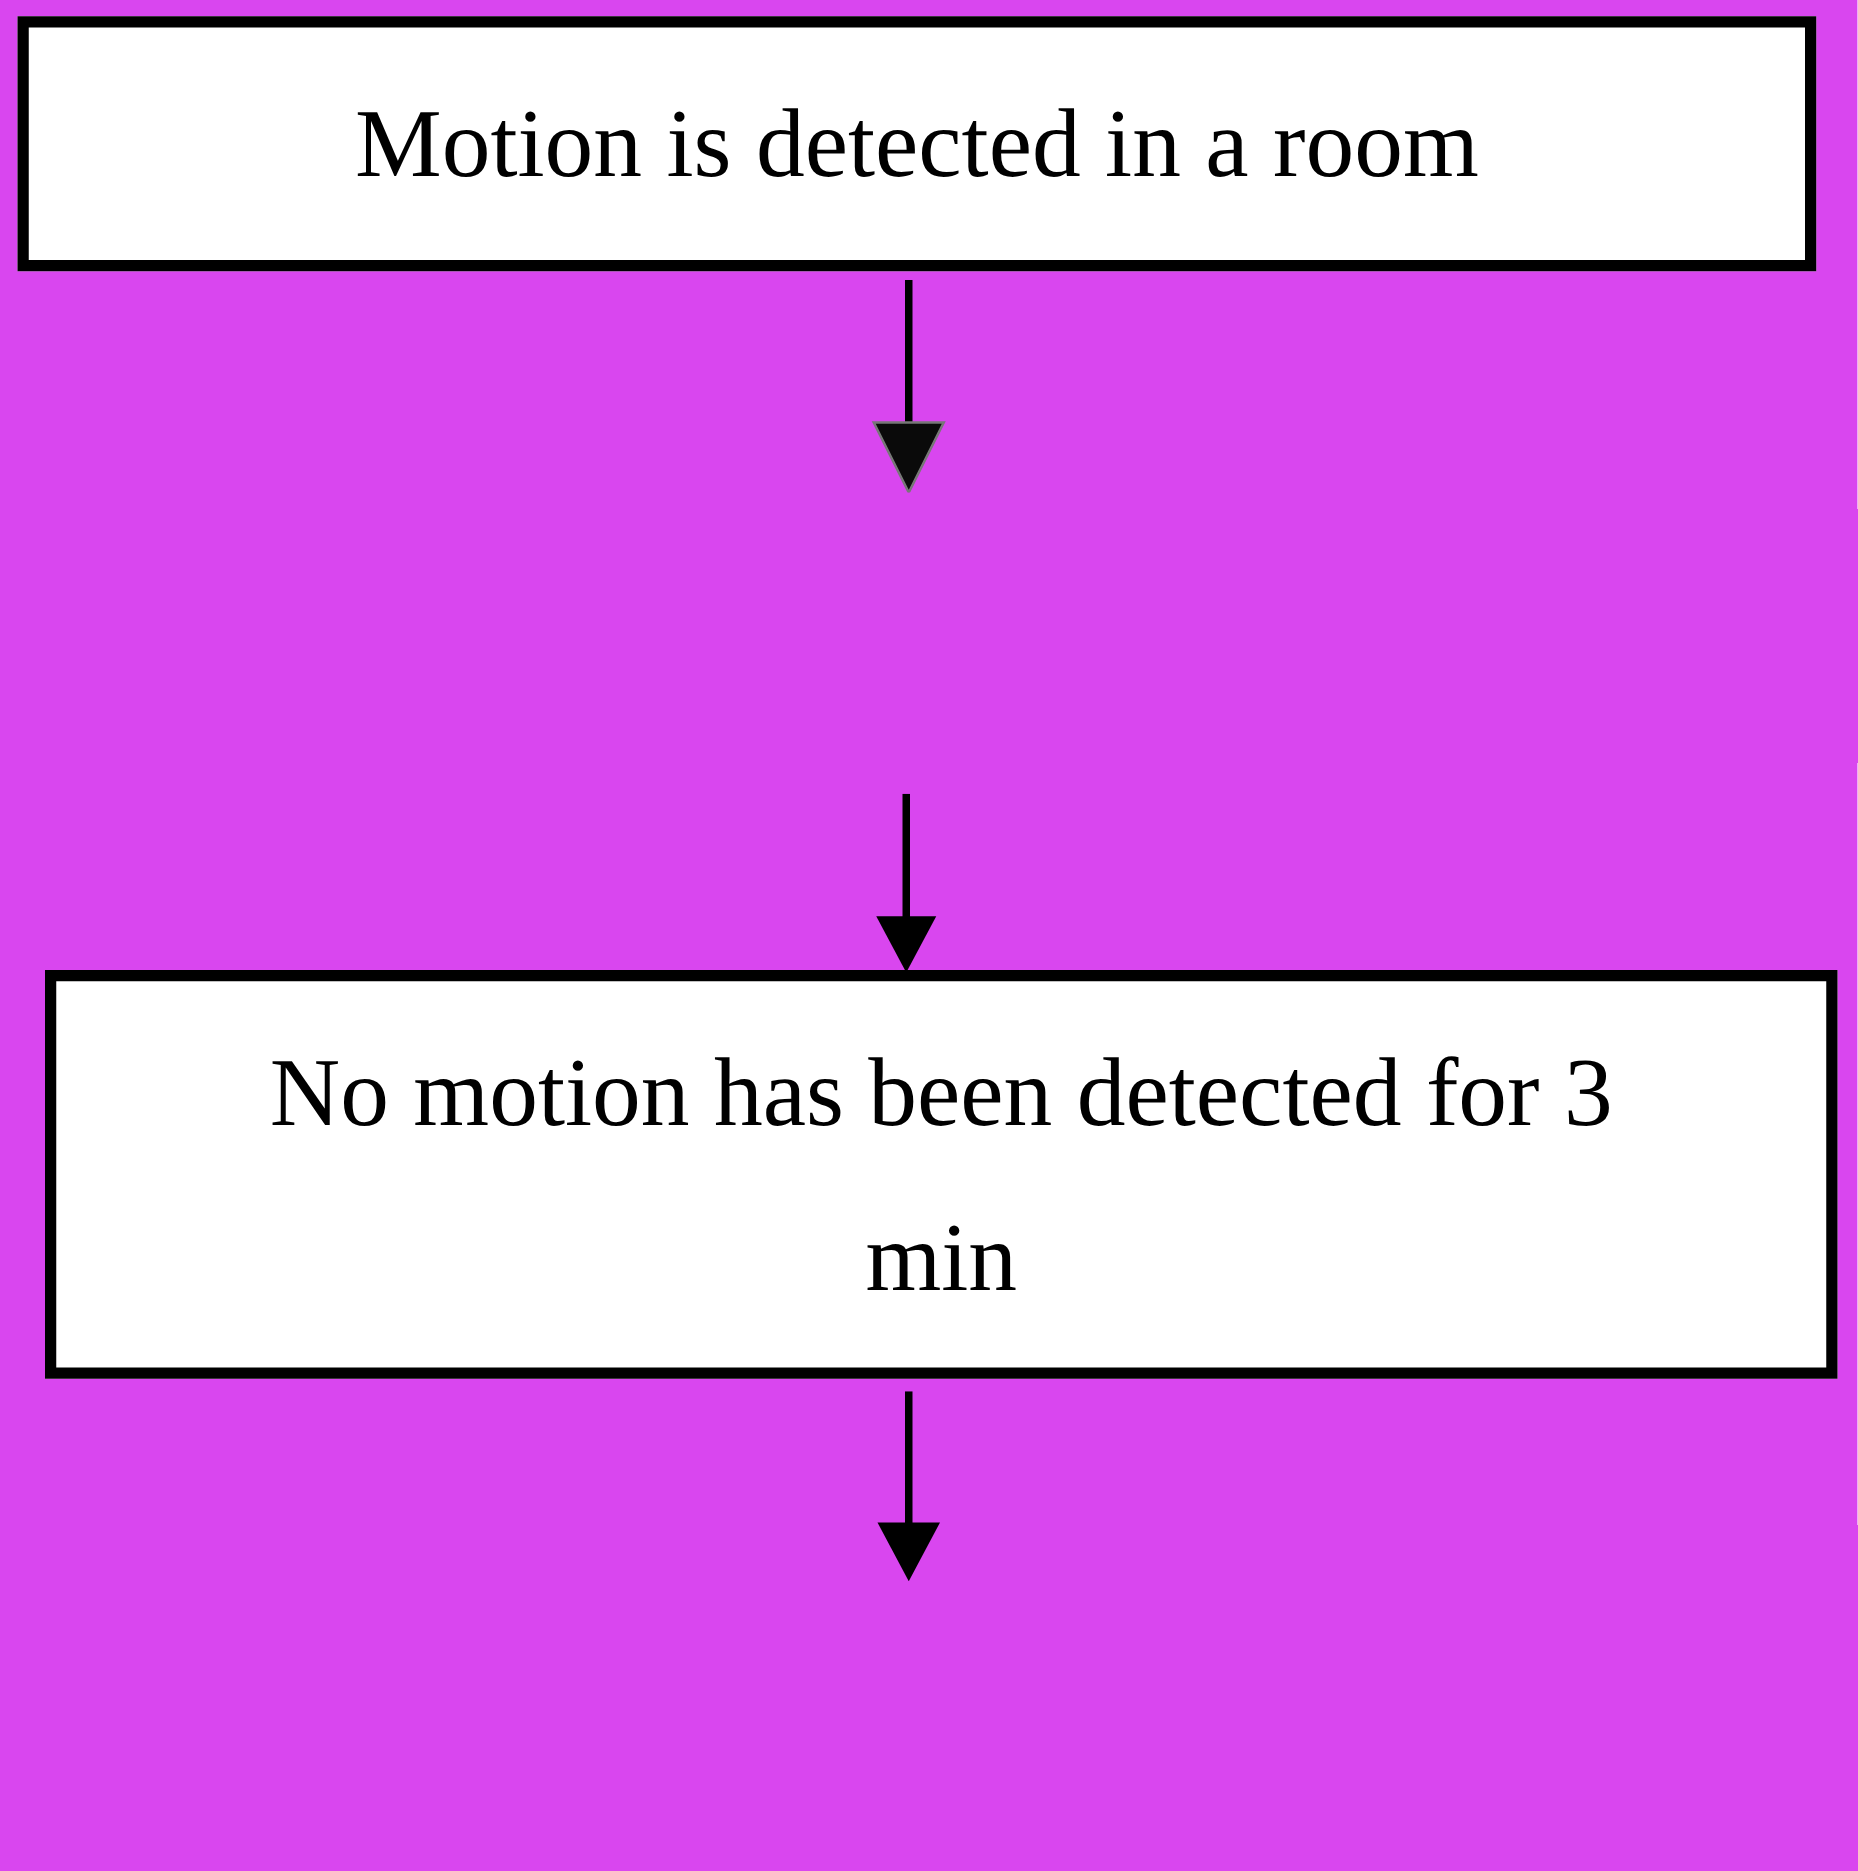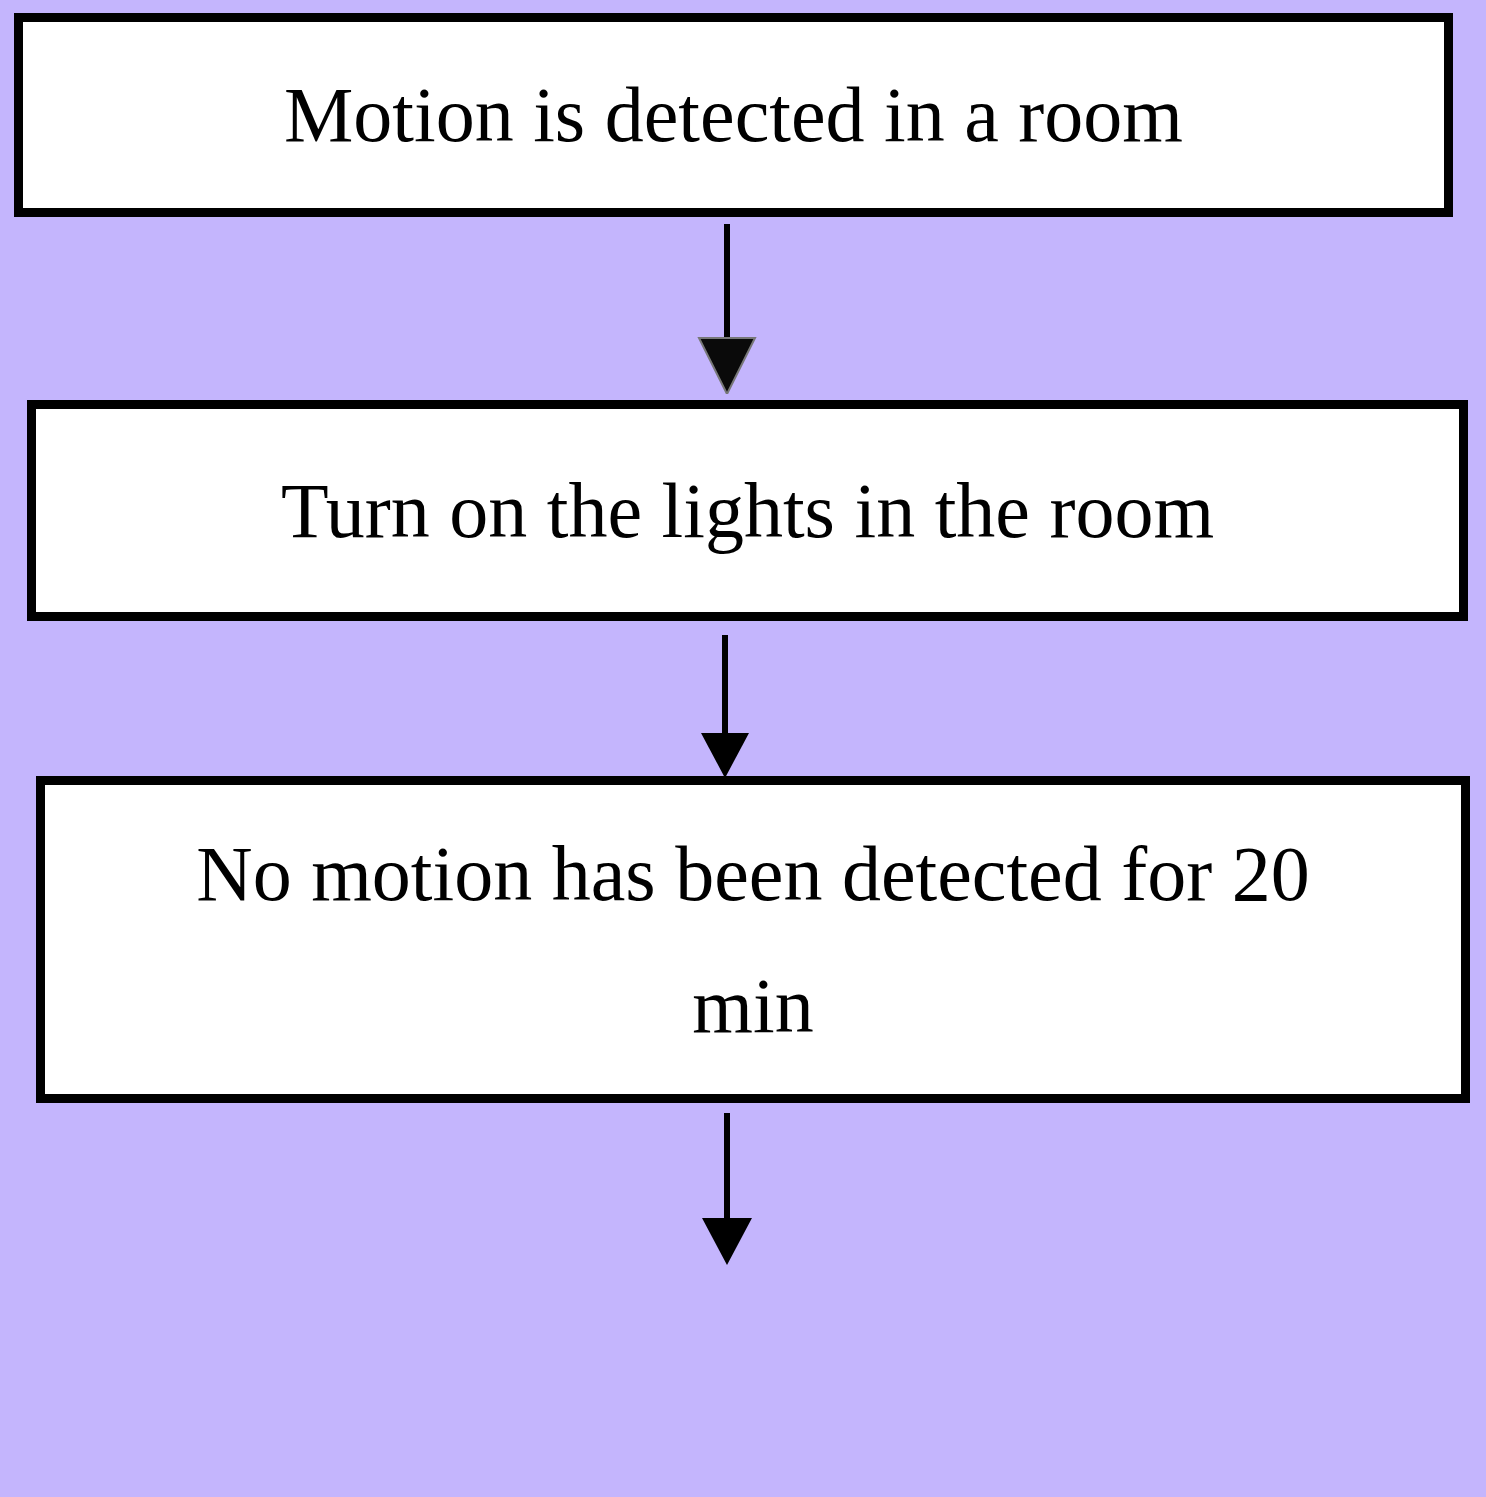--- a/index.html
+++ b/index.html
@@ -4,21 +4,21 @@
 <style>
   html, body {
     margin: 0;
     padding: 0;
     background: #ffffff;
   }
   .canvas {
     position: relative;
     width: 1486px;
     height: 1497px;
-    background: #c4b5fd;
+    background: #d946ef;
     font-family: "Liberation Serif", "DejaVu Serif", serif;
     color: #000000;
     overflow: hidden;
   }
   .step-box {
     position: absolute;
     box-sizing: border-box;
     border: 9px solid #000000;
     background: #ffffff;
     display: flex;
@@ -56,33 +56,30 @@
     <span class="line">Motion is detected in a room</span>
   </div>
 
   <div class="arrow" id="arrow-1">
     <svg width="60" height="170" viewBox="0 0 60 170" xmlns="http://www.w3.org/2000/svg">
       <line x1="30" y1="0" x2="30" y2="122" stroke="#000000" stroke-width="6"></line>
       <polygon points="2,114 58,114 30,170" fill="#0a0a0a" stroke="#777777" stroke-width="2"></polygon>
     </svg>
   </div>
 
-  <div class="step-box" id="box-2">
-    <span class="line">Turn on the lights in the room</span>
-  </div>
 
   <div class="arrow" id="arrow-2">
     <svg width="60" height="143" viewBox="0 0 60 143" xmlns="http://www.w3.org/2000/svg">
       <line x1="30" y1="0" x2="30" y2="100" stroke="#000000" stroke-width="6"></line>
       <polygon points="6,98 54,98 30,143" fill="#000000"></polygon>
     </svg>
   </div>
 
   <div class="step-box" id="box-3">
-    <span class="line">No motion has been detected for 20</span>
+    <span class="line">No motion has been detected for 3</span>
     <span class="line">min</span>
   </div>
 
   <div class="arrow" id="arrow-3">
     <svg width="60" height="152" viewBox="0 0 60 152" xmlns="http://www.w3.org/2000/svg">
       <line x1="30" y1="0" x2="30" y2="107" stroke="#000000" stroke-width="6"></line>
       <polygon points="5,105 55,105 30,152" fill="#000000"></polygon>
     </svg>
   </div>
 

